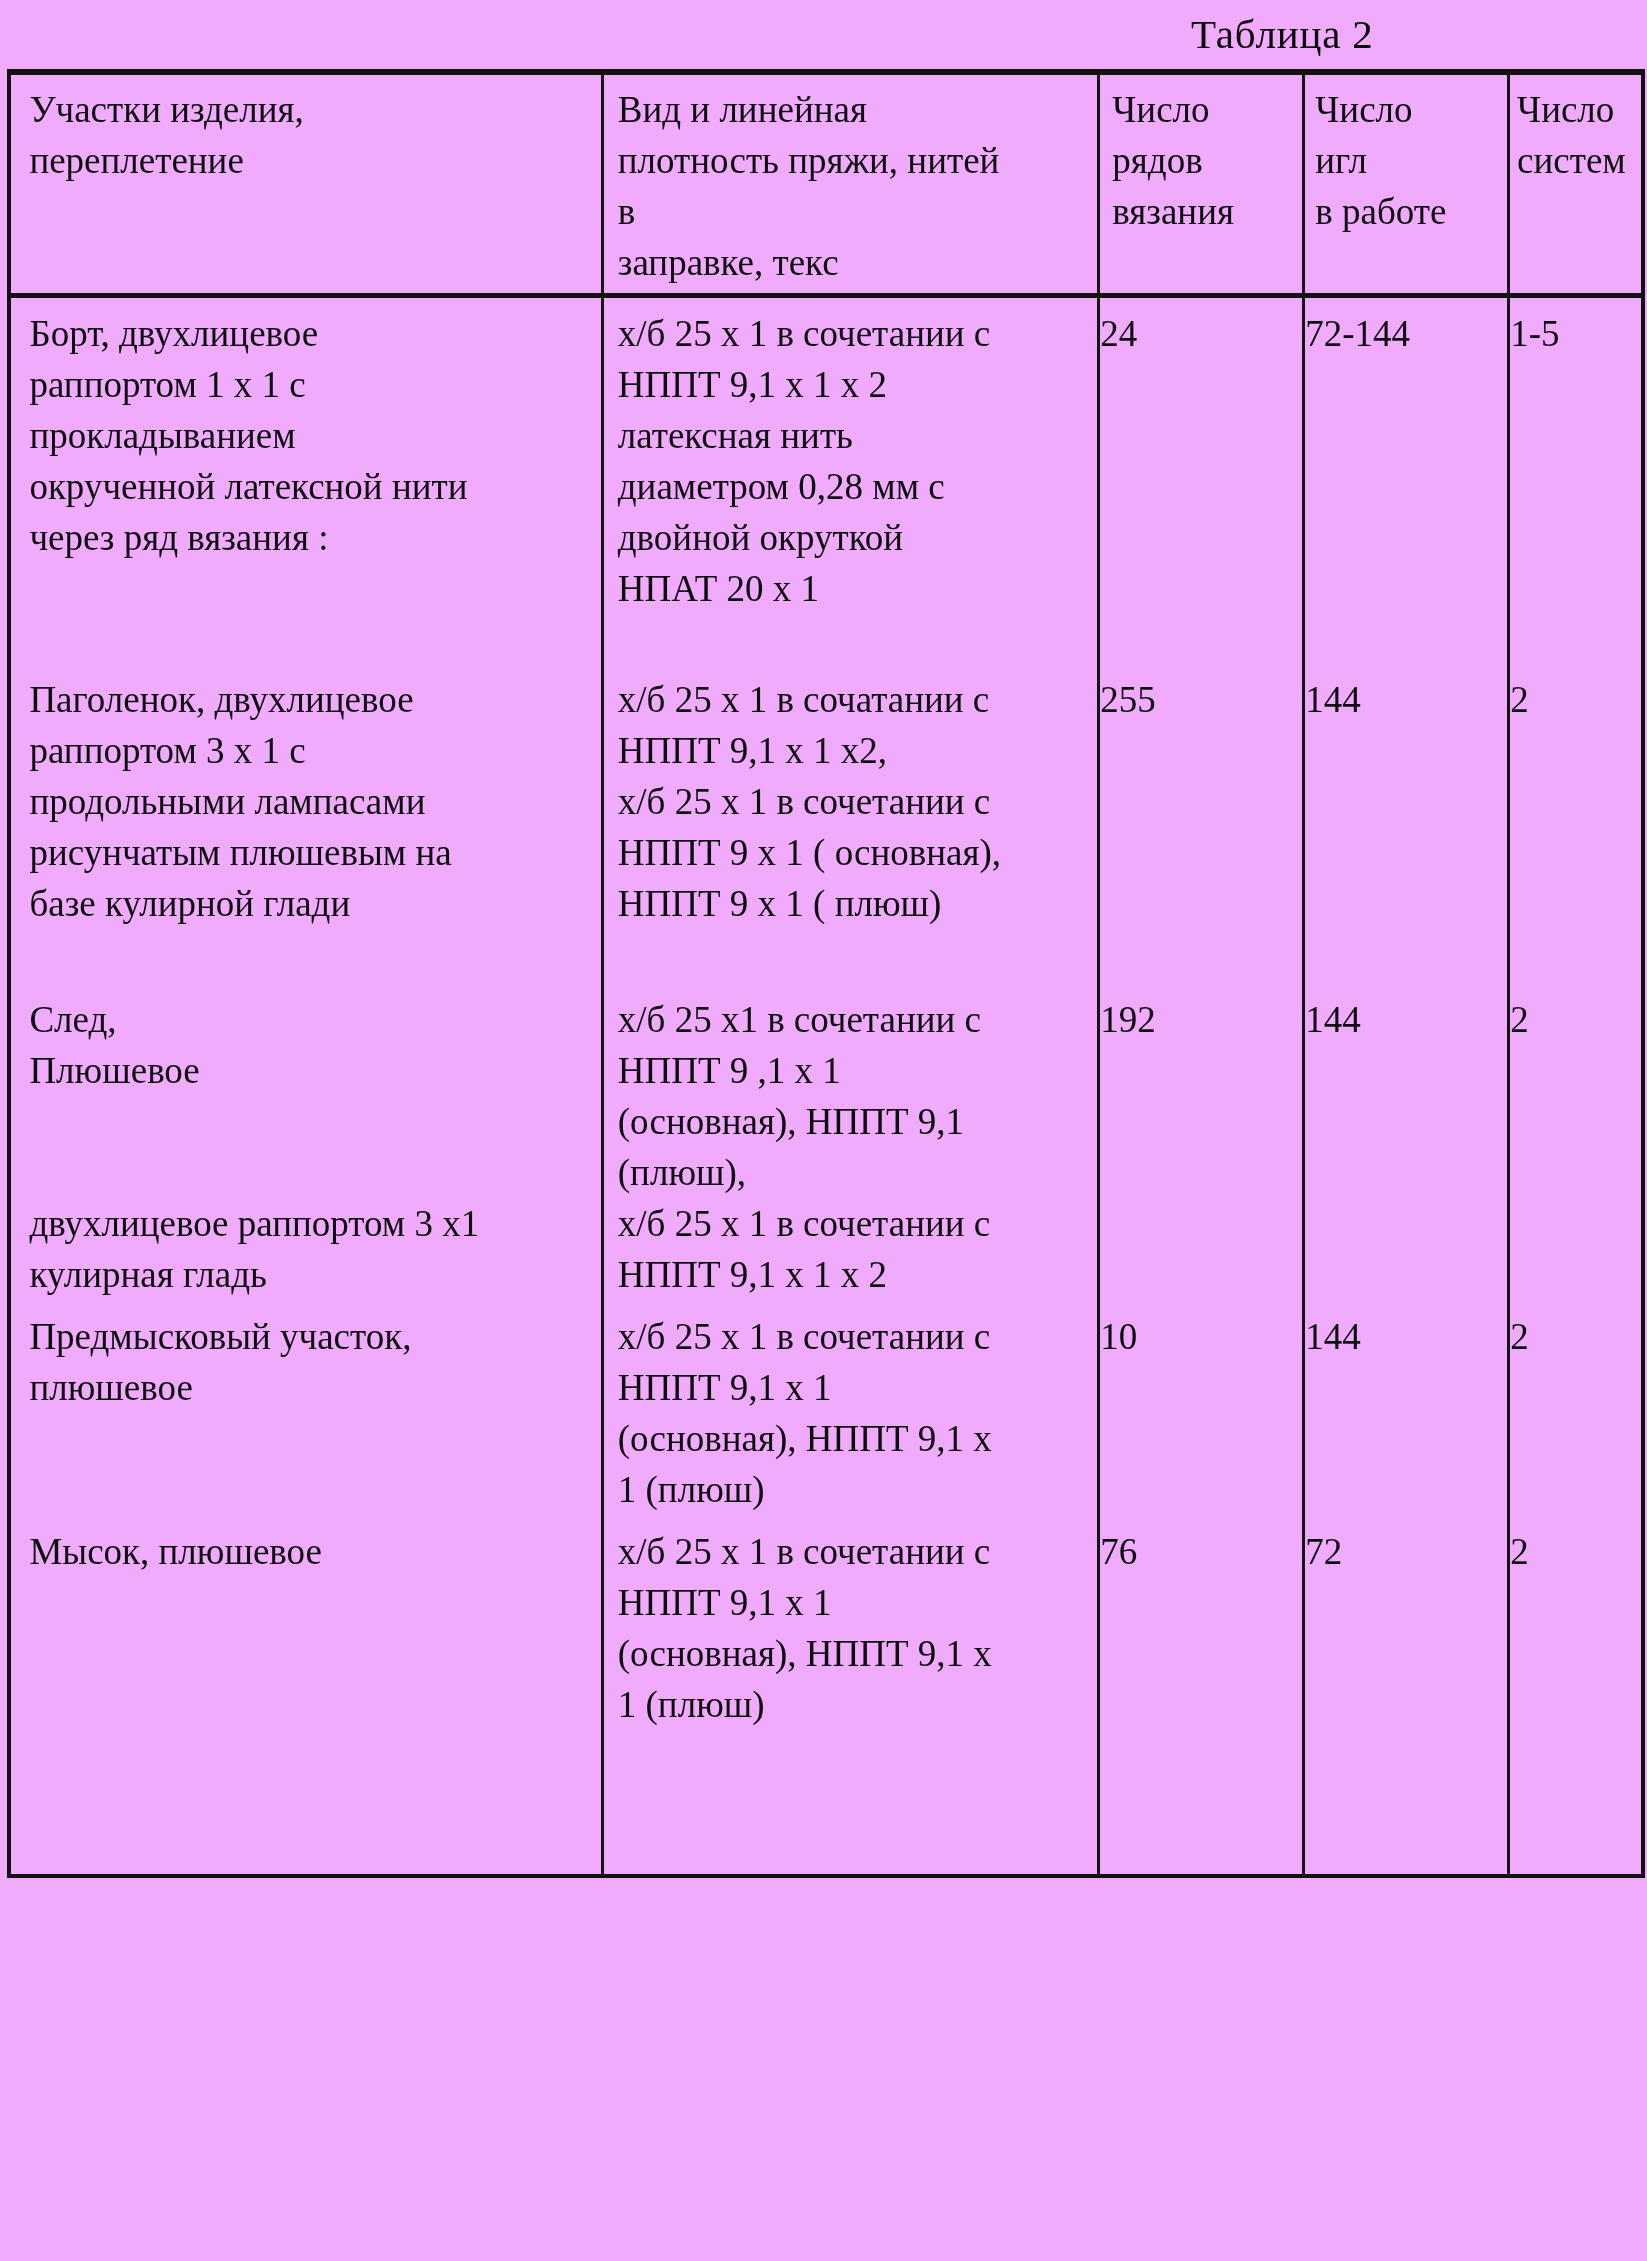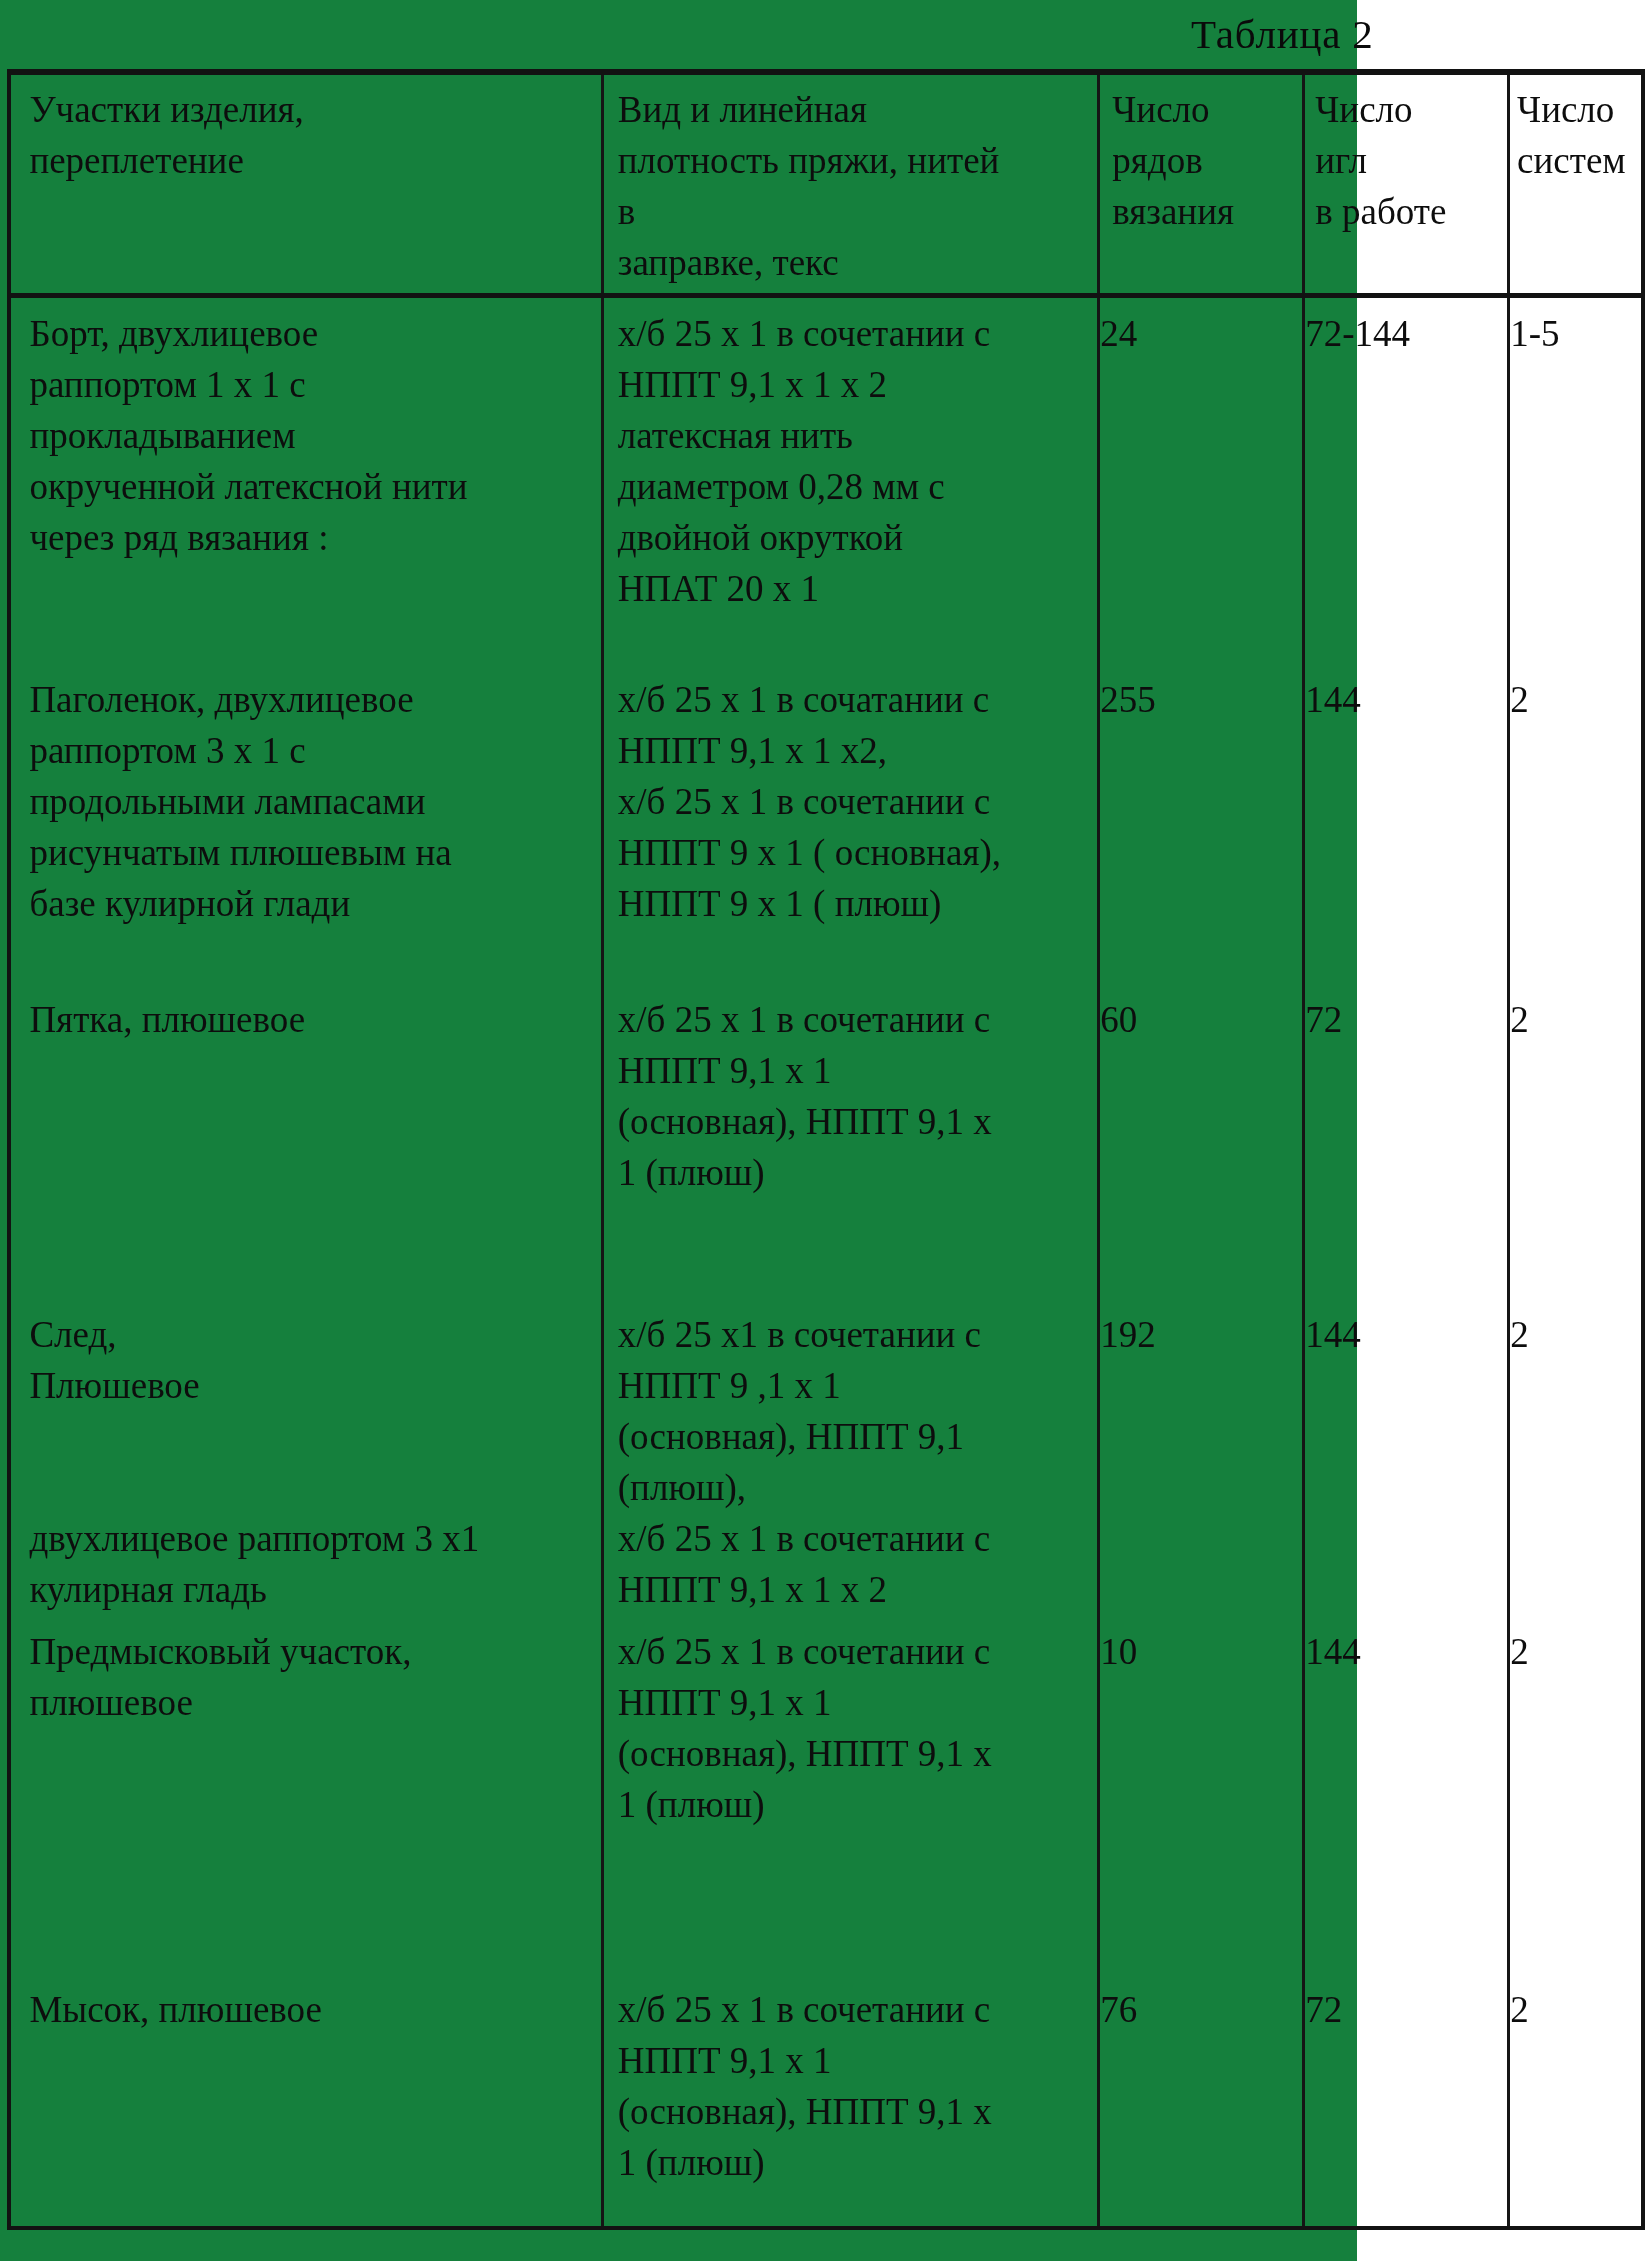--- a/index.html
+++ b/index.html
@@ -5,23 +5,23 @@
   html, body {
     margin: 0;
     padding: 0;
     background: #ffffff;
     width: 1647px;
     height: 2261px;
     overflow: hidden;
   }
   .page {
     position: relative;
-    width: 1357px;
+    width: 1647px;
     height: 2261px;
-    background: #15803d;
+    background: #f0abfc;
     color: #0d0d0d;
     font-family: "Liberation Serif", "DejaVu Serif", serif;
   }
   .caption {
     position: absolute;
     left: 1191px;
     top: 10px;
     font-size: 41px;
     letter-spacing: 0.8px;
     color: #0a0a0a;
@@ -138,30 +138,20 @@
 НППТ 9,1 х 1 х2,
 х/б 25 х 1 в сочетании с
 НППТ 9 х 1 ( основная),
 НППТ 9 х 1 ( плюш)</td>
       <td class="num">255</td>
       <td class="num">144</td>
       <td class="num">2</td>
     </tr>
 
 
-    <tr>
-      <td class="pad-a">Пятка, плюшевое</td>
-      <td class="pad-b">х/б 25 х 1 в сочетании с
-НППТ 9,1 х 1
-(основная), НППТ 9,1 х
-1 (плюш)</td>
-      <td class="num">60</td>
-      <td class="num">72</td>
-      <td class="num">2</td>
-    </tr>
 
     <tr>
       <td class="pad-a">След,
 Плюшевое
 
 
 двухлицевое раппортом 3 х1
 кулирная гладь</td>
       <td class="pad-b">х/б 25 х1 в сочетании с
 НППТ 9 ,1 х 1

